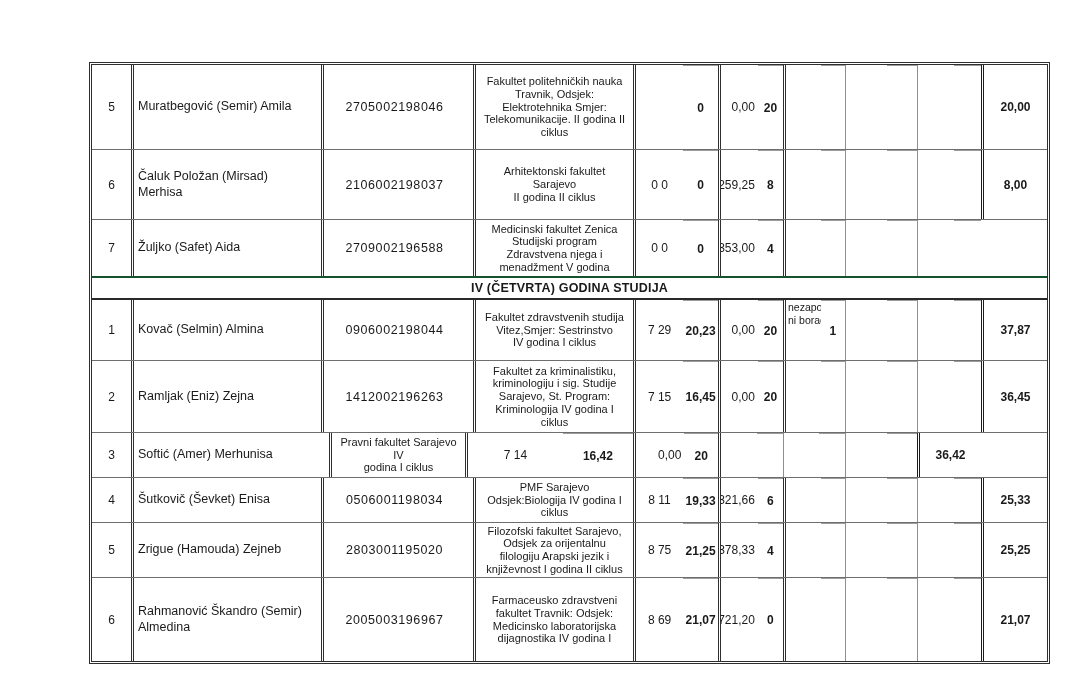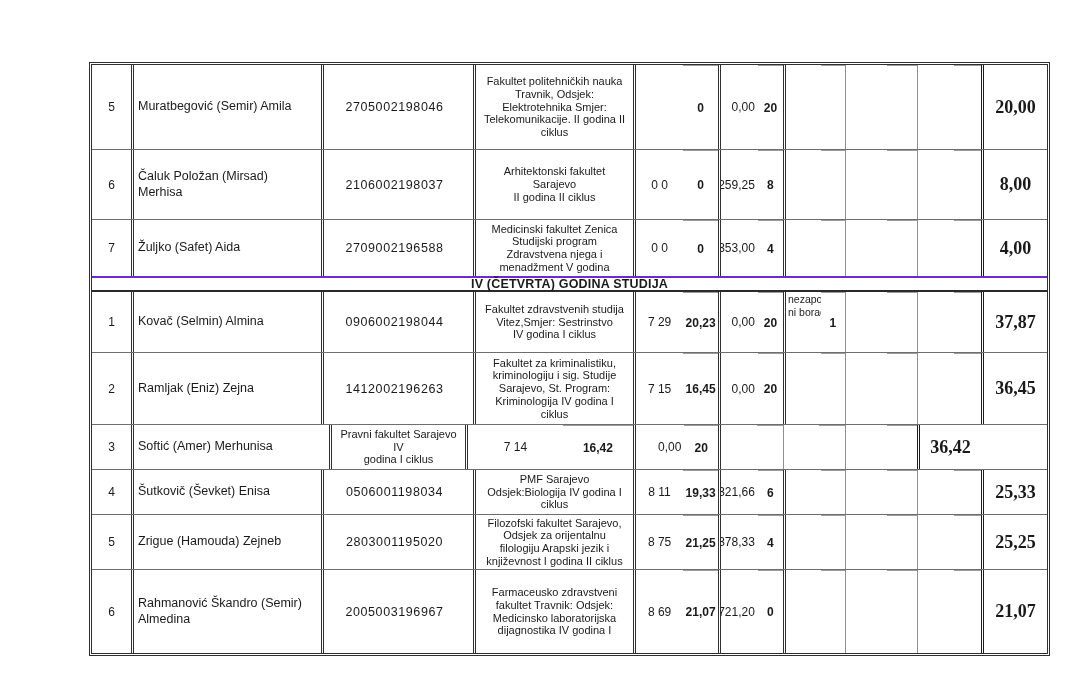--- a/index.html
+++ b/index.html
@@ -45,27 +45,27 @@
   .c-name{display:flex;align-items:center;padding-left:4px;font-size:12.5px;line-height:1.25;white-space:pre-line;}
   .c-id{display:flex;align-items:center;justify-content:center;font-size:12.5px;letter-spacing:.6px;}
   .c-fac{display:flex;align-items:center;justify-content:center;text-align:center;font-size:11px;line-height:1.16;white-space:pre-line;padding:1px 2px;margin-left:8px;}
 
   .c-sub{display:flex;flex-direction:row;}
   .sub{box-sizing:border-box;overflow:hidden;font-size:12px;}
   .sub.top{flex:1.35;display:flex;align-items:center;justify-content:center;}
   .sub.bot{flex:1;border-top:1px solid #9c9c9c;display:flex;align-items:center;justify-content:center;font-weight:bold;}
   .c6 .top{justify-content:flex-end;padding-right:3px;}
   .c7 .top{align-items:flex-start;justify-content:flex-start;font-size:10.5px;line-height:1.2;padding:1px 0 0 2px;white-space:pre-line;text-align:left;}
-  .c-total{display:flex;align-items:center;justify-content:center;font-weight:bold;font-size:18px;font-family:Liberation Serif, serif;}
+  .c-total{display:flex;align-items:center;justify-content:center;font-weight:bold;font-size:12px;}
 
   .band{
-    height:16px;box-sizing:border-box;
+    height:24px;box-sizing:border-box;
     display:flex;align-items:center;justify-content:center;
     font-weight:bold;font-size:12.5px;letter-spacing:.2px;
-    border-top:2px solid #6d28d9;border-bottom:2px solid #2a2a2a;
+    border-top:2px solid #14532d;border-bottom:2px solid #2a2a2a;
   }
 </style>
 </head>
 <body>
 
 <div class="page">
   <div class="tbl">
     <div class="section s0">
         <div class="row">
     <div class="cell c-no">5</div>
@@ -149,21 +149,20 @@
       <div class="sub bot"></div>
     </div>
     <div class="cell c-sub c8 bl-t">
       <div class="sub top"></div>
       <div class="sub bot"></div>
     </div>
     <div class="cell c-sub c9 bl-t">
       <div class="sub top"></div>
       <div class="sub bot"></div>
     </div>
-    <div class="cell c-total bl-h">4,00</div>
   </div>
       </div>
     <div class="band">IV (ČETVRTA) GODINA STUDIJA</div>
     <div class="section s1">
         <div class="row">
     <div class="cell c-no">1</div>
     <div class="cell c-name bl-d">Kovač (Selmin) Almina</div>
     <div class="cell c-id bl-d">0906002198044</div>
     <div class="cell c-fac bl-d">Fakultet zdravstvenih studija
 Vitez,Smjer: Sestrinstvo

